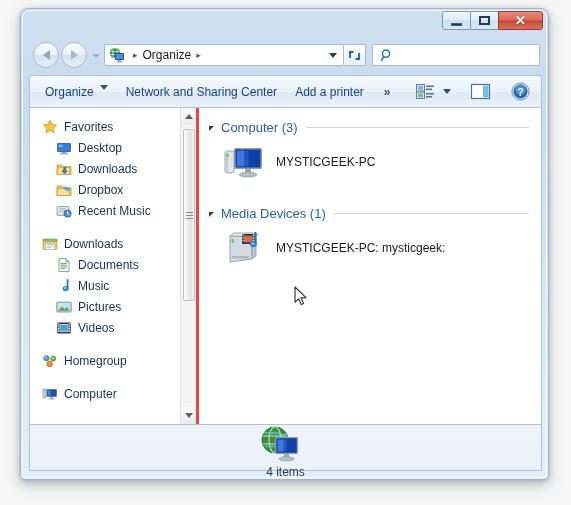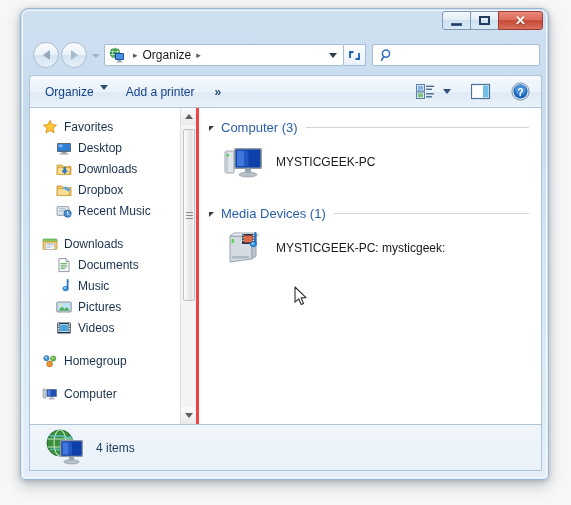--- a/index.html
+++ b/index.html
@@ -399,21 +399,22 @@
   #statusbar {
     position: absolute;
     left: 8px; top: 416px;
     width: 513px; height: 46px;
     background: linear-gradient(to bottom, #f0f5fb 0%, #eaf1f9 100%);
     border: 1px solid #b0c4d8;
     border-top: none;
     box-sizing: border-box;
     display: flex;
     align-items: center;
-    padding-left: 16px;
+    padding-left: 0;
+    flex-direction: column;
   }
   #status-ico { width: 42px; height: 40px; flex: none; margin-right: 8px; }
   #status-text {
     font-size: 12px;
     color: #1e3a57;
   }
 
   svg { display: block; }
 </style>
 </head>
@@ -484,20 +485,23 @@
             <path d="M3.6 8.6 L1.6 12.4" stroke="#2b6fba" stroke-width="1.6" stroke-linecap="round"></path>
           </svg>
         </span>
       </div>
     </div>
 
     <div id="toolbar">
       <div class="tb-item">
         <span>Organize</span>
         <span class="tb-caret"></span>
+      </div>
+      <div class="tb-item">
+        <span>Network and Sharing Center</span>
       </div>
       <div class="tb-item">
         <span>Add a printer</span>
       </div>
       <div class="tb-chev">»</div>
 
       <div class="tb-right">
         <div class="tb-icon-btn">
           <span>
             <svg width="19" height="17" viewBox="0 0 19 17">

